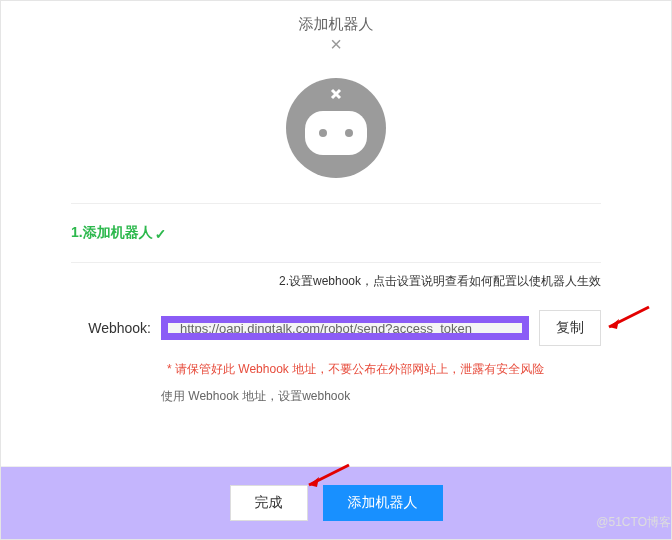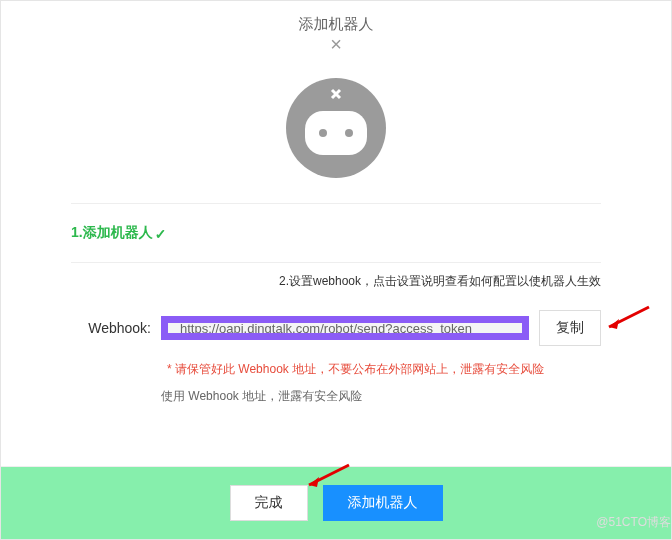--- a/index.html
+++ b/index.html
@@ -20,21 +20,21 @@
     .divider { border: none; border-top: 1px solid #eee; margin: 0; }
     .step1 { color: #2db84d; font-size: 14px; padding: 20px 0; display: flex; align-items: flex-end; font-weight: bold; }
     .step1-check { color: #2db84d; margin-left: 2px; font-size: 14px; }
     .step2 { font-size: 12px; color: #333; padding: 10px 0 20px; text-align: right; }
     .webhook-row { display: flex; align-items: center; gap: 10px; margin-bottom: 15px; }
     .webhook-label { font-size: 14px; color: #333; width: 80px; text-align: right; }
     .webhook-input { flex: 1; height: 24px; border: 7px solid #8b5cf6; background: #f5f5f5; padding: 0 12px; font-size: 13px; color: #666; overflow: hidden; white-space: nowrap; text-overflow: ellipsis; display: flex; align-items: center; }
     .copy-btn { height: 36px; padding: 0 16px; border: 1px solid #ddd; background: #fff; font-size: 14px; color: #333; cursor: pointer; }
     .warning { color: #e74c3c; font-size: 12px; margin-left: 96px; margin-bottom: 10px; }
     .info { color: #666; font-size: 12px; margin-left: 90px; margin-bottom: 20px; }
-    .footer { position: absolute; bottom: 0; left: 0; right: 0; border-top: 1px solid #eee; padding: 18px 0; display: flex; justify-content: center; gap: 15px; background: #86efac; }
+    .footer { position: absolute; bottom: 0; left: 0; right: 0; border-top: 1px solid #eee; padding: 18px 0; display: flex; justify-content: center; gap: 15px; background: #c4b5fd; }
     .btn { height: 36px; padding: 0 24px; font-size: 14px; cursor: pointer; border: 1px solid #ddd; }
     .btn-default { background: #fff; color: #333; }
     .btn-primary { background: #1890ff; color: #fff; border-color: #1890ff; }
     .arrow { position: absolute; pointer-events: none; }
     .arrow svg { display: block; }
     .watermark { position: absolute; bottom: 8px; right: 0; color: #ddd; font-size: 12px; }
   </style>
 </head>
 <body>
 
@@ -69,21 +69,21 @@
 
     <div class="webhook-row">
       <span class="webhook-label">Webhook:</span>
       <div class="webhook-input">
         <span>https://oapi.dingtalk.com/robot/send?access_token</span>
       </div>
       <button class="copy-btn">复制</button>
     </div>
 
     <div class="warning">* 请保管好此 Webhook 地址，不要公布在外部网站上，泄露有安全风险</div>
-    <div class="info">使用 Webhook 地址，泄露有安全风险</div>
+    <div class="info">使用 Webhook 地址，设置webhook</div>
   </div>
 
   <div class="footer">
     <button class="btn btn-default">完成</button>
     <button class="btn btn-primary">添加机器人</button>
   </div>
 
   <div class="arrow" style="top:304px; left:600px;">
     <svg width="50" height="30">
         <path d="M 48 2 L 8 22" stroke="#e30000" stroke-width="3"></path>

